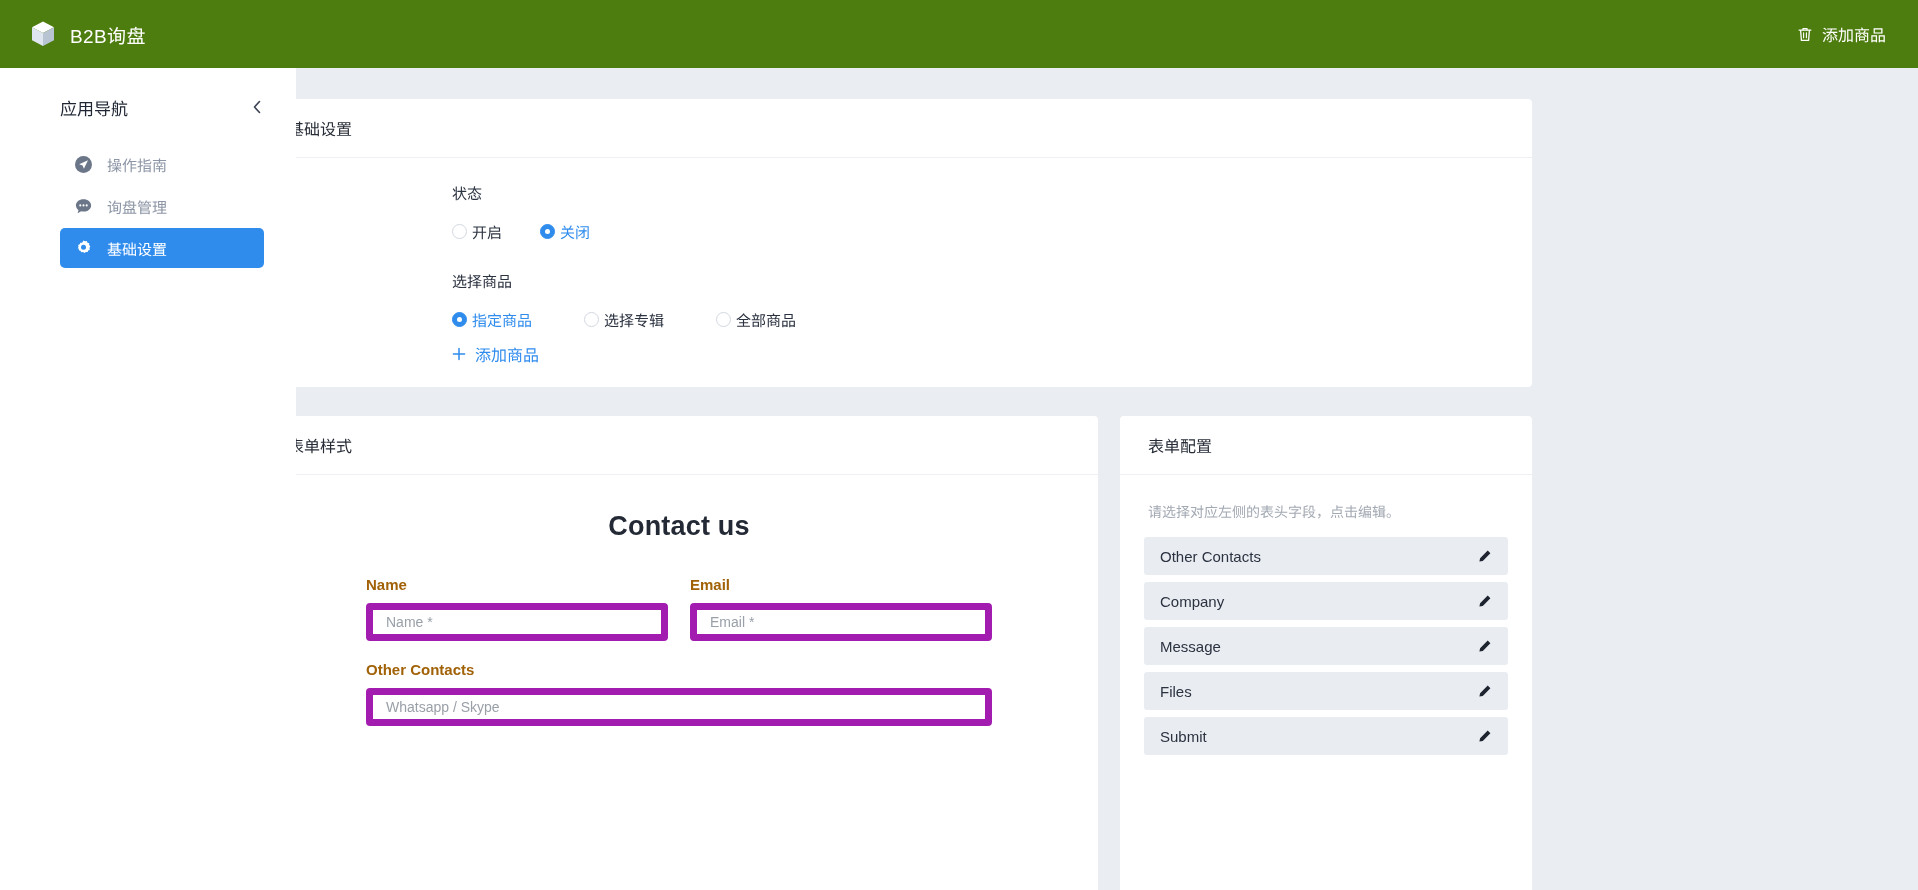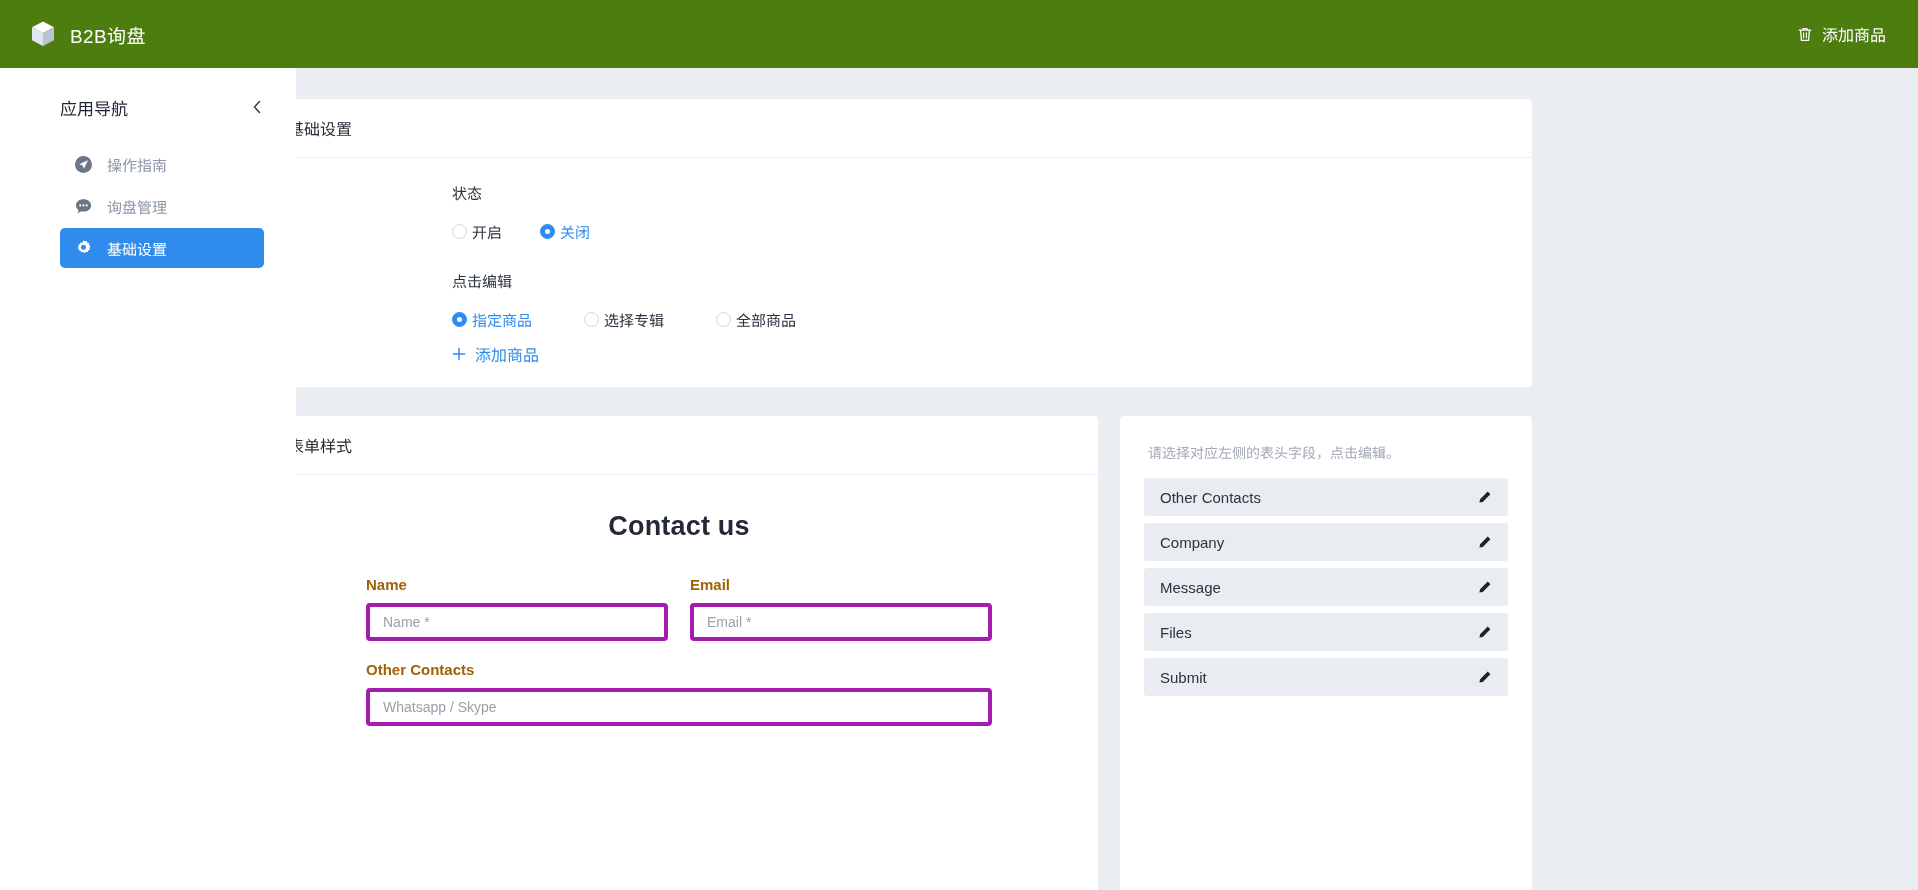--- a/index.html
+++ b/index.html
@@ -190,21 +190,21 @@
   .flabel {
     font-size: 15px;
     font-weight: 700;
     color: #a16207;
     margin-bottom: 10px;
     display: block;
   }
   .finput {
     width: 100%;
     height: 38px;
-    border: 4px solid #a21caf;
+    border: 7px solid #a21caf;
     border-radius: 4px;
     padding: 0 13px;
     font-size: 14px;
     color: #2b3240;
     font-family: "Liberation Sans", "DejaVu Sans", sans-serif;
     background: #ffffff;
     outline: none;
   }
   .finput::placeholder { color: #9aa0a8; }
 
@@ -322,21 +322,21 @@
         <div class="radio">
           <span class="dot"></span>
           <span class="r-label">开启</span>
         </div>
         <div class="radio checked">
           <span class="dot"></span>
           <span class="r-label">关闭</span>
         </div>
       </div>
 
-      <div class="field-label">点击编辑</div>
+      <div class="field-label">选择商品</div>
       <div class="radio-row" style="margin-bottom:10px;">
         <div class="radio checked" style="margin-right:52px;">
           <span class="dot"></span>
           <span class="r-label">指定商品</span>
         </div>
         <div class="radio" style="margin-right:52px;">
           <span class="dot"></span>
           <span class="r-label">选择专辑</span>
         </div>
         <div class="radio">
@@ -376,20 +376,23 @@
       </div>
 
       <div class="fgroup full">
         <span class="flabel">Other Contacts</span>
         <input class="finput" type="text" placeholder="Whatsapp / Skype" style="">
       </div>
     </div>
   </div>
 
   <div class="card" id="card-formconfig">
+    <div class="card-head">
+      <span class="card-head-title">表单配置</span>
+    </div>
     <div class="hint">请选择对应左侧的表头字段，点击编辑。</div>
     <div class="cfg-list">
 
       <div class="cfg-item">
         <span class="cfg-label">Other Contacts</span>
         <span>
           <svg class="pencil-icon" viewBox="0 0 15 15" fill="none">
             <path d="M10.7 1.6l2.7 2.7-7.6 7.6-3.4.7.7-3.4 7.6-7.6Z" fill="#1f2530"></path>
           </svg>
         </span>

